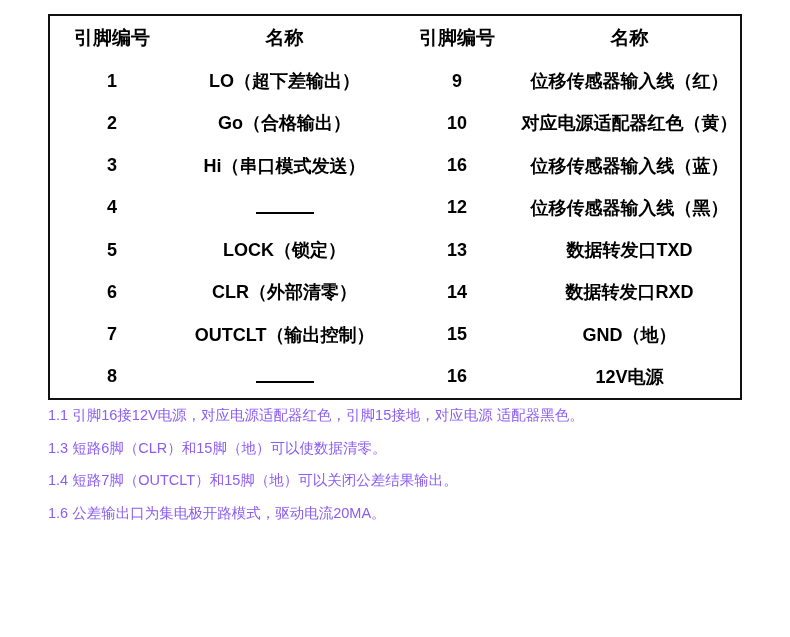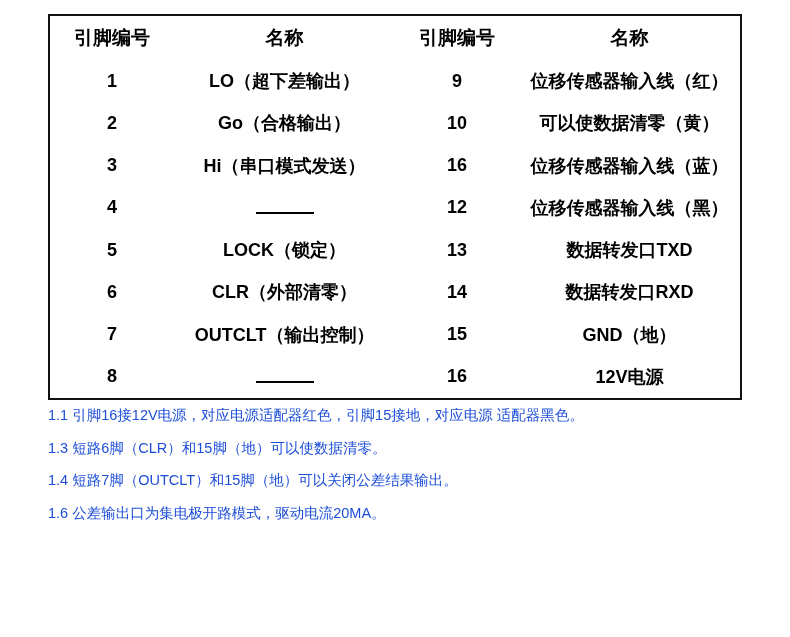--- a/index.html
+++ b/index.html
@@ -65,21 +65,21 @@
   .notes {
     position: absolute;
     left: 48px;
     top: 406px;
     width: 700px;
   }
   .note-line {
     font-size: 14.5px;
     line-height: 1.35;
     margin-bottom: 13px;
-    color: #1d4ed8;
+    color: #8b5cf6;
     white-space: nowrap;
   }
 </style>
 </head>
 <body>
 
 <div class="page">
 
   <div class="pin-table-wrap">
     <table class="pin-table">
@@ -101,21 +101,21 @@
         <tr>
           <td>1</td>
           <td>LO（超下差输出）</td>
           <td>9</td>
           <td>位移传感器输入线（红）</td>
         </tr>
         <tr>
           <td>2</td>
           <td>Go（合格输出）</td>
           <td>10</td>
-          <td>可以使数据清零（黄）</td>
+          <td>对应电源适配器红色（黄）</td>
         </tr>
         <tr>
           <td>3</td>
           <td>Hi（串口模式发送）</td>
           <td>16</td>
           <td>位移传感器输入线（蓝）</td>
         </tr>
         <tr>
           <td>4</td>
           <td><span class="dash"></span></td>

